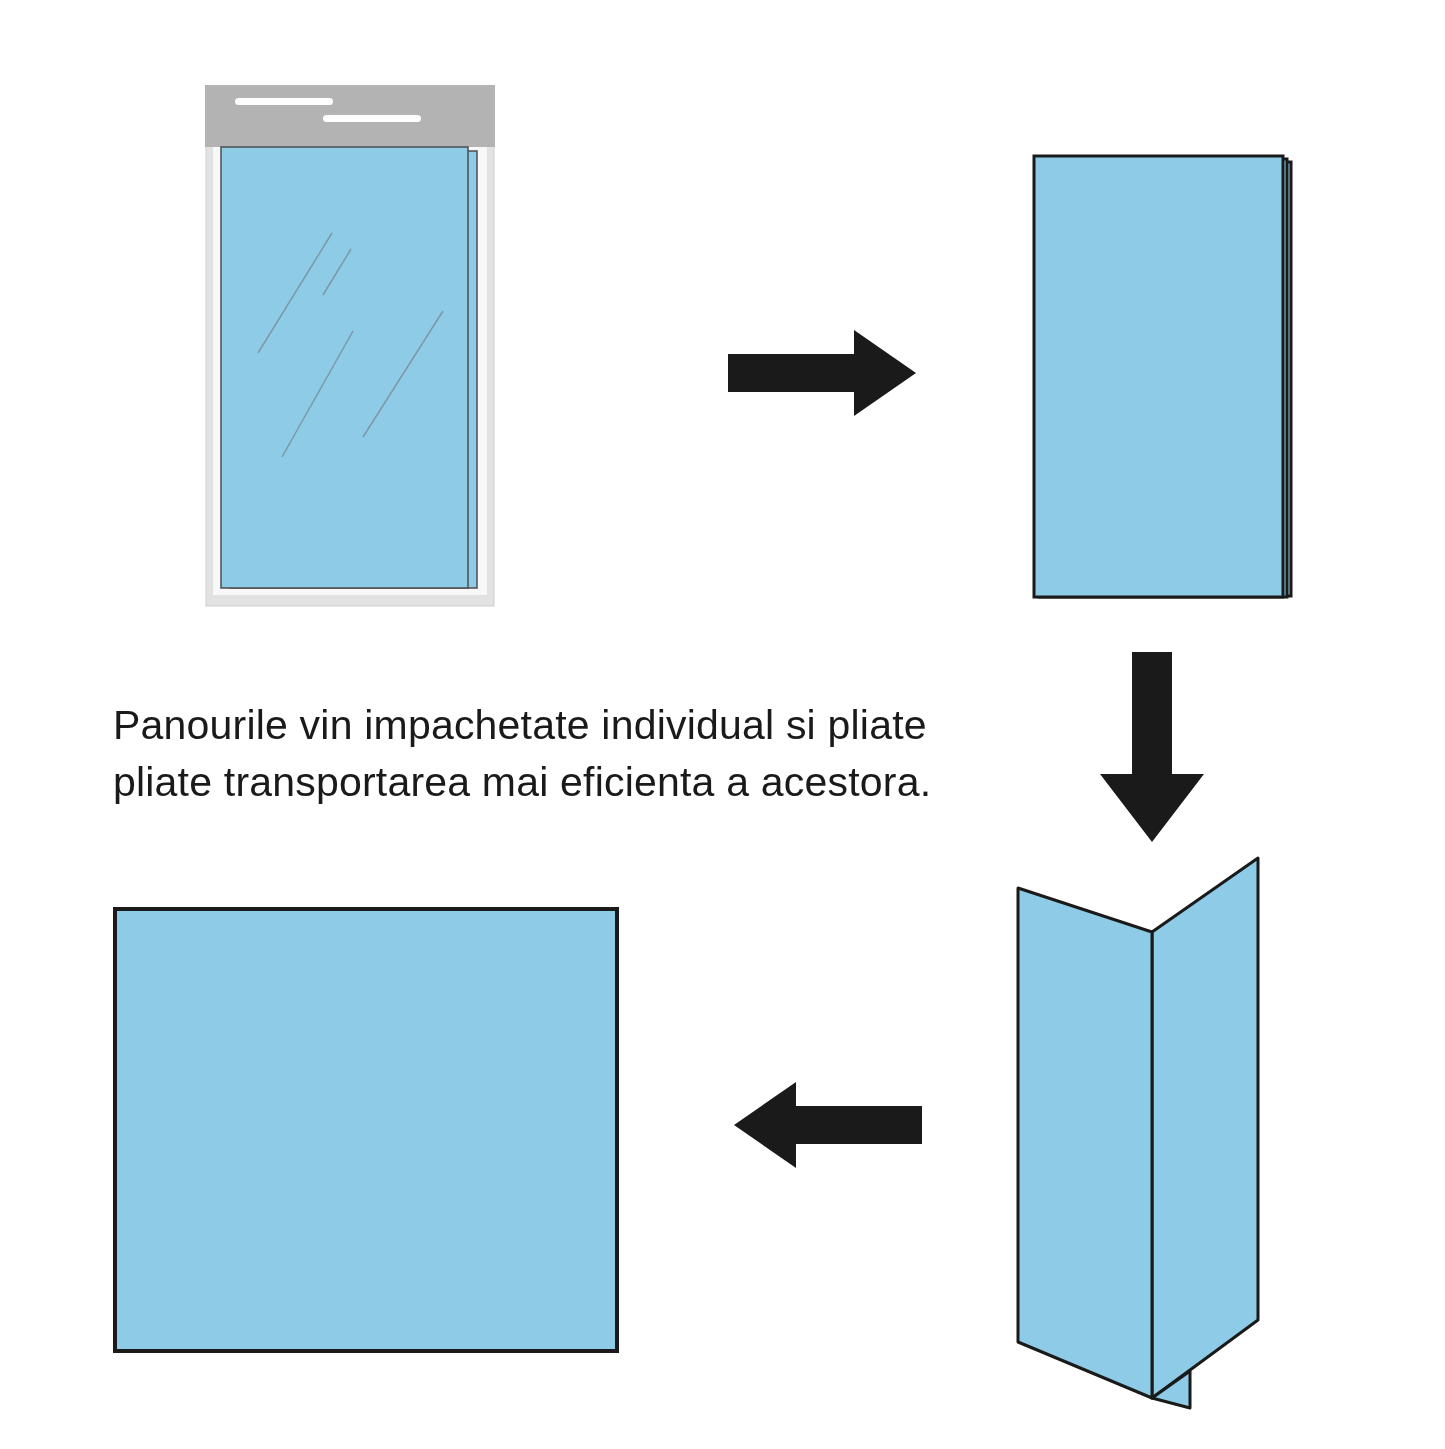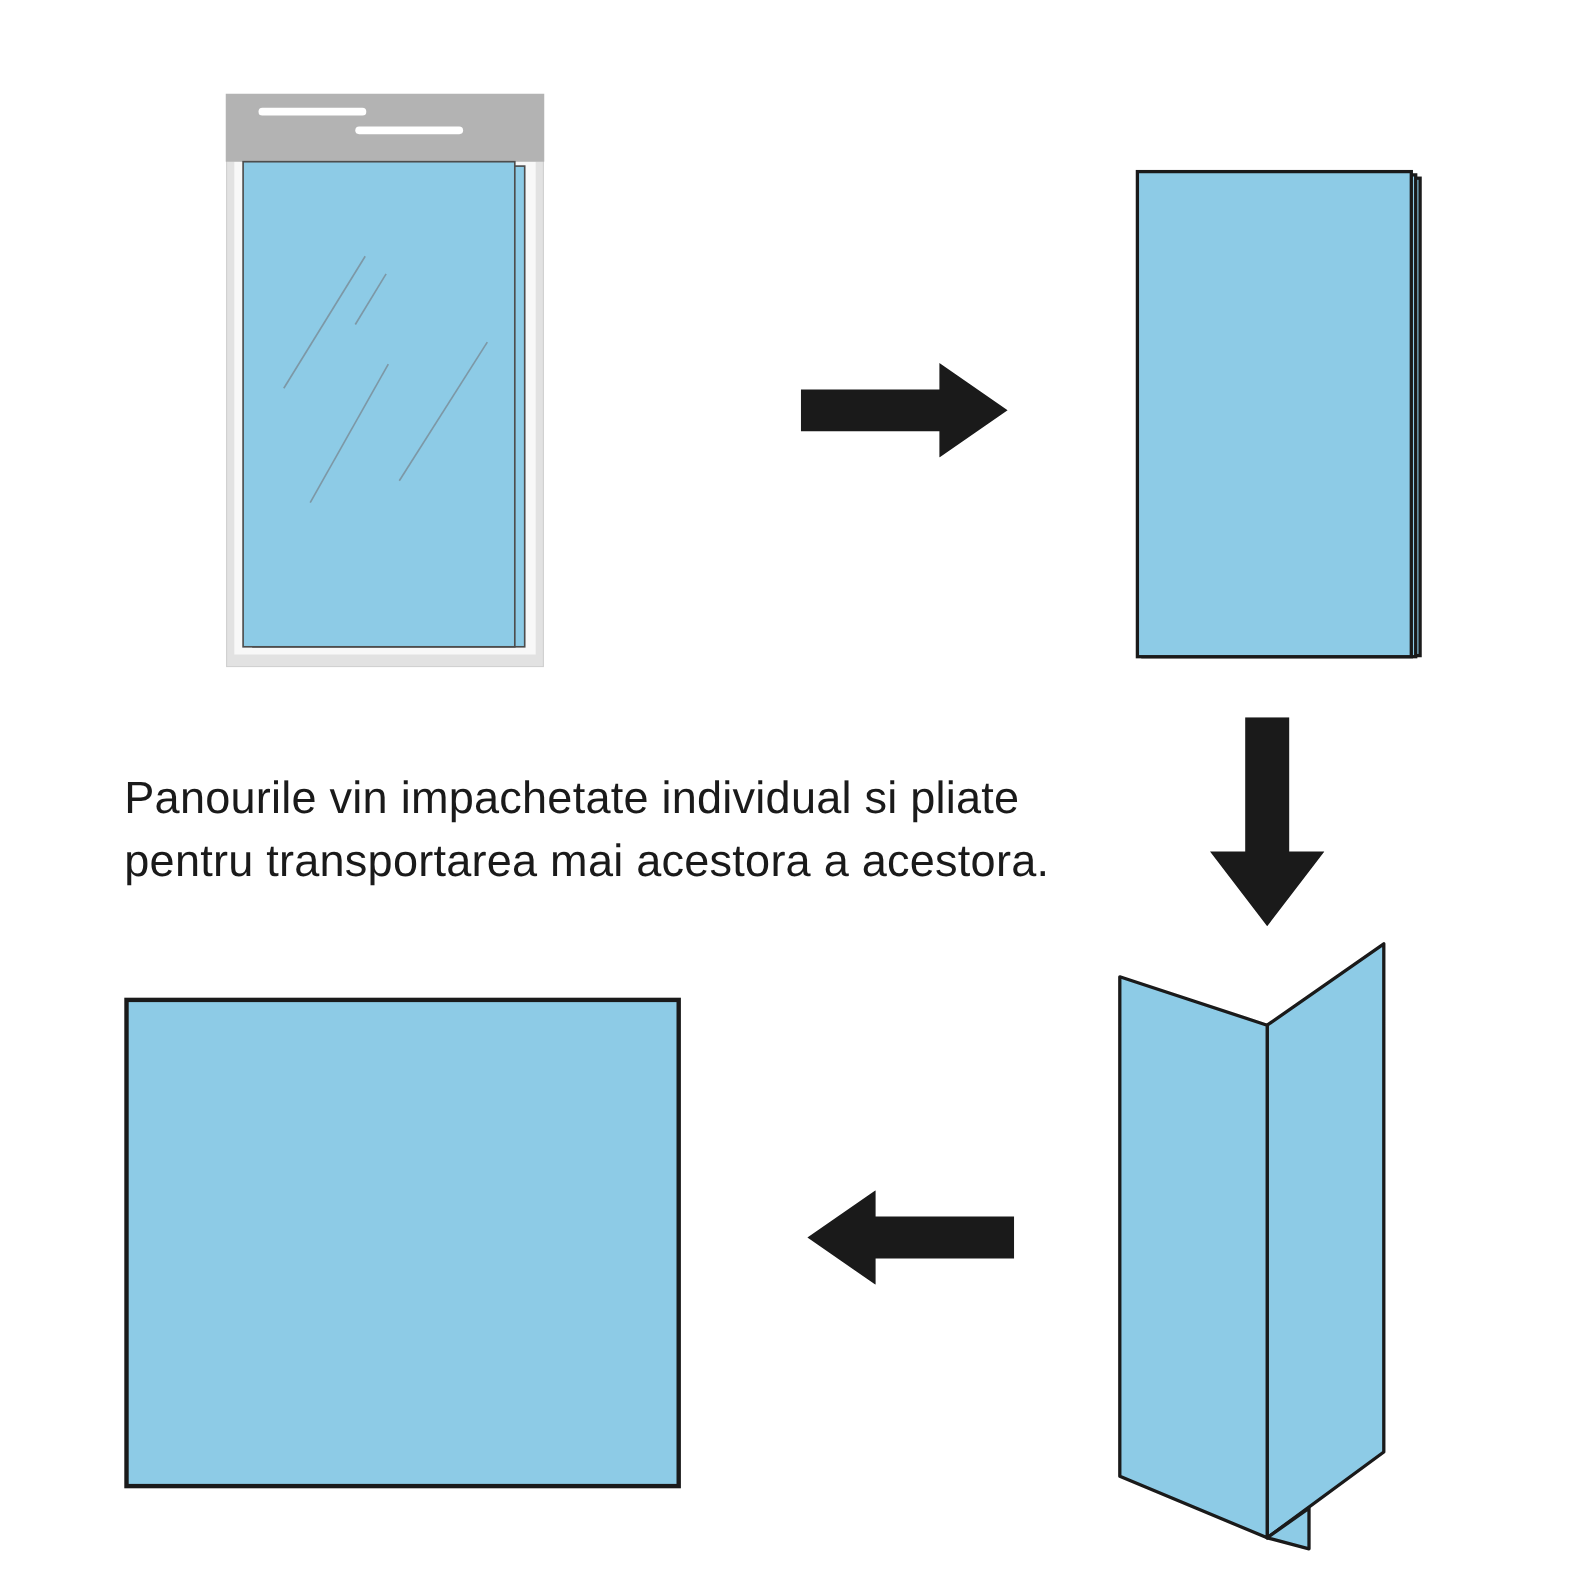--- a/index.html
+++ b/index.html
@@ -73,16 +73,16 @@
   <svg class="abs" style="left:732px; top:1082px;" width="190" height="86" viewBox="0 0 190 86">
     <polygon points="190,24 64,24 64,0 2,43 64,86 64,62 190,62" fill="#1a1a1a"></polygon>
   </svg>
 
   <svg class="abs" style="left:112px; top:906px;" width="508" height="448" viewBox="0 0 508 448">
     <rect x="3" y="3" width="502" height="442" stroke-width="4" fill="#8DCBE6" stroke="#1a1a1a"></rect>
   </svg>
 
   <div class="caption">
     <div>Panourile vin impachetate individual si pliate</div>
-    <div>pentru transportarea mai acestora a acestora.</div>
+    <div>pliate transportarea mai eficienta a acestora.</div>
   </div>
 
 </div>
 
 </body></html>

